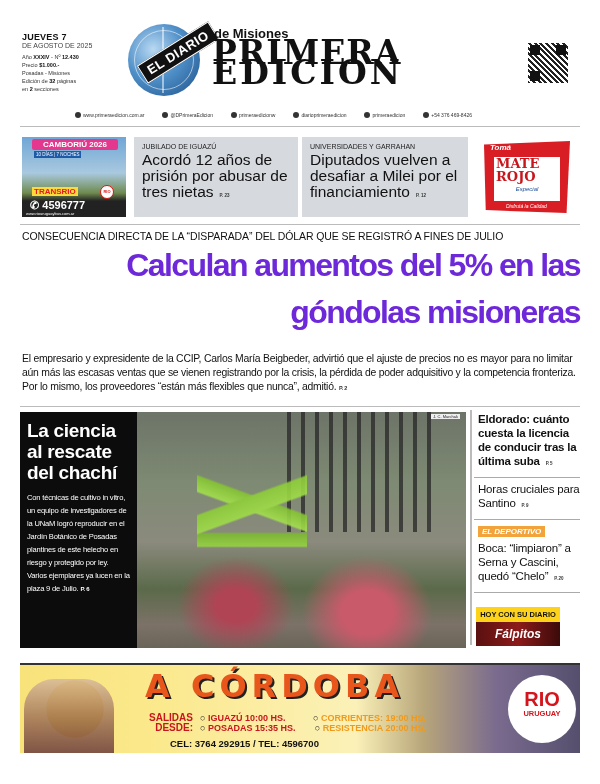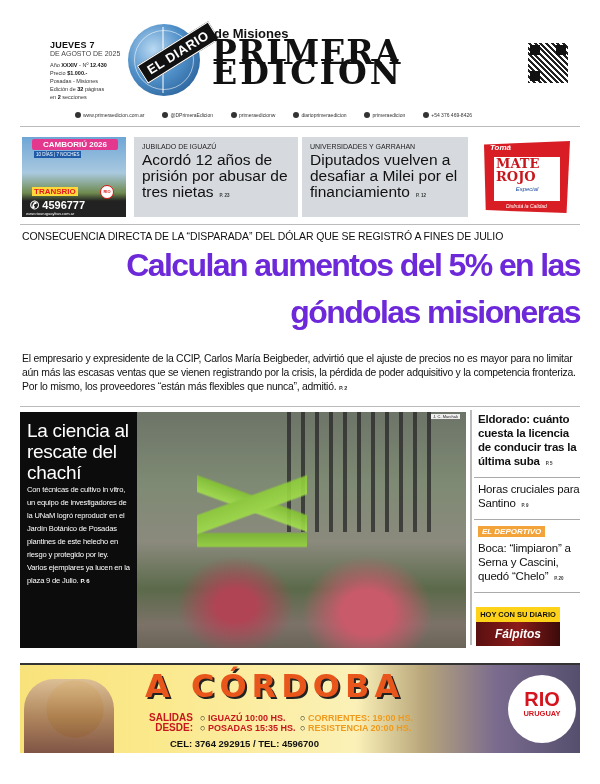--- a/index.html
+++ b/index.html
@@ -1,21 +1,21 @@
 <!DOCTYPE html>
 <html><head>
 <meta charset="utf-8">
 <style>
   * { box-sizing: border-box; margin: 0; padding: 0; }
   html, body { width: 600px; height: 784px; background: #fff; overflow: hidden; }
   body { font-family: "Liberation Sans", sans-serif; color: #111; position: relative; }
 
   
   .masthead { position: absolute; left: 0; top: 0; width: 600px; height: 120px; }
-  .date-block { position: absolute; left: 22px; top: 40px; width: 110px; margin-left: 28px; }
+  .date-block { position: absolute; left: 22px; top: 32px; width: 110px; }
   .date-day { font-weight: bold; font-size: 9px; letter-spacing: .2px; }
   .date-full { font-size: 7px; color: #444; margin-bottom: 4px; }
   .meta-line { font-size: 5.5px; color: #333; line-height: 8px; }
   .meta-line b { font-weight: bold; color: #111; }
 
   .logo { position: absolute; left: 128px; top: 20px; width: 350px; height: 80px; }
   .globe { position: absolute; left: 0; top: 4px; width: 72px; height: 72px; border-radius: 50%;
     background: radial-gradient(circle at 35% 35%, #b9d9f2 0%, #4f8fc8 45%, #1c4f86 100%); }
   .globe::before { content:""; position:absolute; inset:6px; border-radius:50%;
     border:1.5px solid rgba(255,255,255,.55); }
@@ -66,21 +66,21 @@
   .mate-disf { position:absolute; left:26px; top:66px; color:#fff; font-size:5px; font-style:italic; }
 
   
   .lead-kicker { position: absolute; left: 22px; top: 230px; font-size: 10.5px; color: #111; letter-spacing: -.1px; }
   .lead-hl { position: absolute; left: 20px; top: 242px; width: 560px; font-weight: bold; font-size: 32px; line-height: 47px; letter-spacing: -1.6px; color: #6d28d9; text-align: right; }
   .lead-body { position: absolute; left: 22px; top: 352px; width: 560px; font-size: 10.4px; line-height: 14px; color: #111; letter-spacing: -.25px; }
 
   
   .photo-block { position: absolute; left: 20px; top: 412px; width: 446px; height: 236px; background: #0c0c0c; overflow: hidden; }
   .photo-side { position: absolute; left: 0; top: 0; width: 117px; height: 236px; background: #0c0c0c; color:#fff; padding: 8px 7px; }
-  .ps-hl { font-weight: normal; font-size: 19px; line-height: 21px; letter-spacing: -.3px; }
+  .ps-hl { font-weight: bold; font-size: 19px; line-height: 21px; letter-spacing: -.3px; margin-bottom: 8px; }
   .ps-body { font-size: 7.6px; line-height: 13px; letter-spacing: -.2px; }
   .ps-body .pref { font-weight: bold; font-size: 6px; }
 
   .photo { position: absolute; left: 117px; top: 0; width: 329px; height: 236px;
     background:
       radial-gradient(ellipse at 70% 85%, #c85a6a 0 8%, transparent 20%),
       radial-gradient(ellipse at 30% 82%, #b04455 0 6%, transparent 18%),
       linear-gradient(180deg, #6d7468 0%, #7e8a73 30%, #8b8a7d 55%, #5b6a4a 75%, #7c7268 90%, #6b6458 100%); }
   .bars { position:absolute; left:150px; top:0; width:150px; height:120px;
     background: repeating-linear-gradient(90deg,#2c2c2c 0 4px, transparent 4px 14px); opacity:.8; }
@@ -106,21 +106,21 @@
   .bottom-rule { position:absolute; left:20px; top:663px; width:560px; height:2px; background:#333; }
   .ad-cordoba { position:absolute; left:20px; top:665px; width:560px; height:88px;
     background: linear-gradient(90deg, #f8e27a 0%, #fbe98d 25%, #fbf1b8 60%, #b8a67a 72%, #7a6b8f 85%, #554f6d 100%); overflow:hidden; }
   .sun { position:absolute; left:10px; top:0; width:90px; height:88px; background: radial-gradient(circle,#f2c21c 0 45%, transparent 46%); }
   .couple { position:absolute; left:4px; top:14px; width:90px; height:74px; background: linear-gradient(180deg,#d8b99a,#a37759 50%,#6b3b3b); border-radius: 30px 30px 0 0; opacity:.85; }
   .cor-title { position:absolute; left:125px; top:2px; font-family:"DejaVu Sans",sans-serif; font-weight:bold; font-size:32px; letter-spacing:5px;
     color:#e8561c; text-shadow: 2px 2px 0 #222; }
   .salidas { position:absolute; left:123px; top:48px; color:#c8161d; font-weight:bold; font-size:10px; line-height:10px; text-align:right; width:50px; }
   .dep-col { position:absolute; top:48px; font-weight:bold; font-size:9px; line-height:10px; }
   .dep-col.a { left:180px; color:#c8161d; }
-  .dep-col.b { left:280px; color:#f09a1c; }
+  .dep-col.b { left:293px; color:#f09a1c;text-align:right; }
   .dep-col span::before { content:"○ "; color:#222; }
   .cel { position:absolute; left:150px; top:73px; font-weight:bold; font-size:9.5px; color:#111; }
   .rio-badge { position:absolute; left:488px; top:10px; width:68px; height:68px; border-radius:50%; background:#fff; text-align:center; }
   .rio-badge .r1 { color:#d4151d; font-weight:bold; font-size:20px; margin-top:14px; line-height:20px; }
   .rio-badge .r2 { color:#d4151d; font-weight:bold; font-size:7.5px; }
 </style>
 </head>
 <body>
 
 <div class="masthead">

